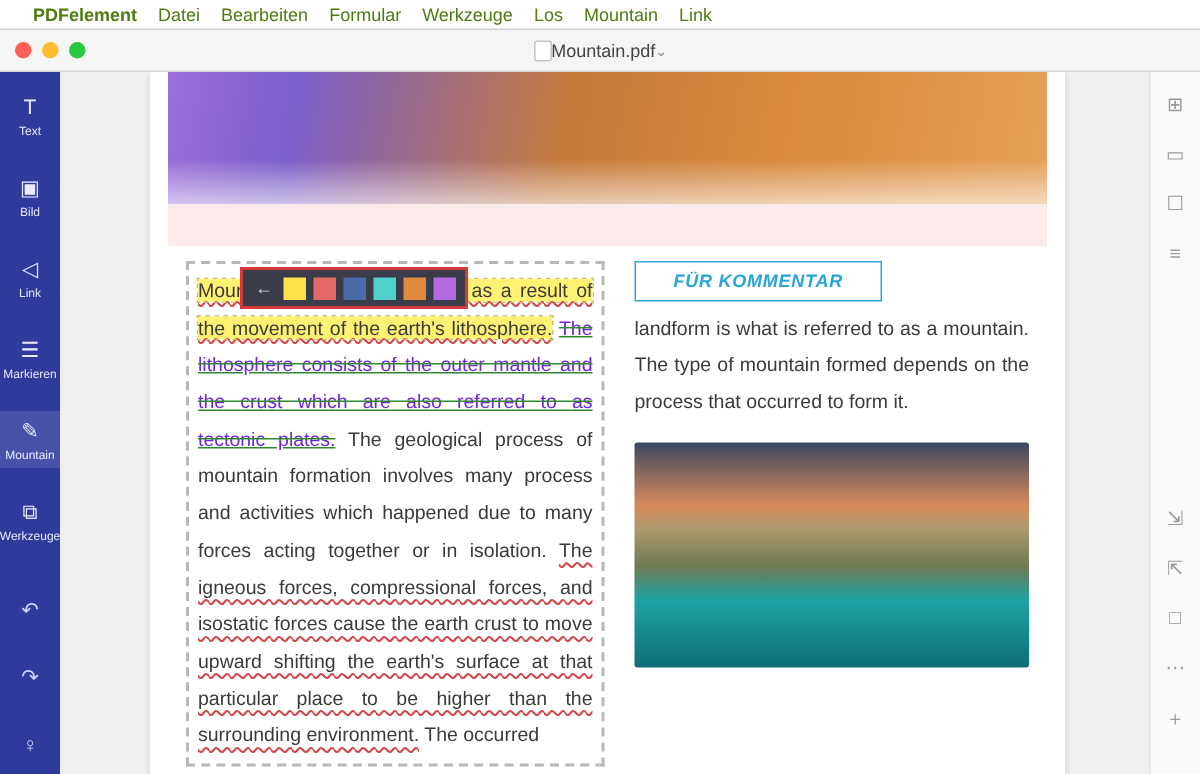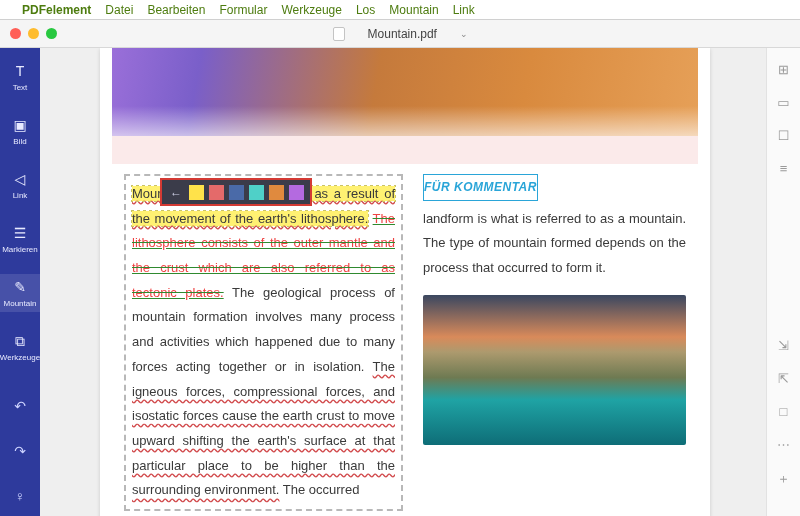--- a/index.html
+++ b/index.html
@@ -7,21 +7,21 @@
   
   .mac-menubar { height: 20px; background: #fff; border-bottom: 1px solid #d0d0d0; display: flex; align-items: center; padding: 0 8px; gap: 14px; font-size: 12px; color: #4d7c0f; }
   .mac-menubar .apple { font-size: 13px; }
   .mac-menubar .appname { font-weight: 600; }
   .mac-menubar .menuitem { cursor: default; }
   
   .titlebar { height: 28px; background: #f5f5f5; border-bottom: 1px solid #d8d8d8; display: flex; align-items: center; justify-content: center; position: relative; }
   .traffic { position: absolute; left: 10px; top: 8px; display: flex; gap: 7px; }
   .dot { width: 11px; height: 11px; border-radius: 50%; }
   .dot.red { background: #ff5f57; } .dot.yellow { background: #febc2e; } .dot.green { background: #28c840; }
-  .doc-title { font-size: 12px; color: #444; display: flex; align-items: center; gap: 23px; }
+  .doc-title { font-size: 12px; color: #444; display: flex; align-items: center; gap: 0; }
   .doc-title .docicon { width: 12px; height: 14px; background: linear-gradient(#fff,#fff); border: 1px solid #c4c4c4; border-radius: 2px; position: relative; }
   .doc-title .chevron { font-size: 9px; color: #888; }
   
   .app-body { display: flex; height: calc(516px - 20px - 28px); }
   .leftbar { width: 40px; background: #2e3a9c; display: flex; flex-direction: column; align-items: center; padding-top: 10px; gap: 16px; color: #e8eaff; font-size: 8px; }
   .leftbar .tool { display: flex; flex-direction: column; align-items: center; gap: 3px; width: 100%; padding: 4px 0; }
   .leftbar .tool .ticon { width: 18px; height: 18px; display: flex; align-items: center; justify-content: center; font-size: 14px; }
   .leftbar .tool.selected { background: rgba(255,255,255,0.12); }
   .leftbar .spacer { flex: 1; }
   .leftbar .bottom-tool { width: 20px; height: 20px; margin-bottom: 12px; display: flex; align-items: center; justify-content: center; font-size: 14px; color: #cdd3ff; }
@@ -30,24 +30,24 @@
   .rightbar .spacer { flex: 1; }
   
   .page { position: absolute; left: 60px; top: 0; width: 610px; background: #fff; box-shadow: 0 1px 4px rgba(0,0,0,0.15); padding: 0 0 40px 0; }
   .hero { height: 88px; margin: 0 12px; background: linear-gradient(100deg,#9a6fd9 0%,#7a5fc9 15%,#c57a3c 45%,#d98a3e 70%,#e6a058 100%); position: relative; overflow: hidden; }
   .hero::after { content:""; position:absolute; bottom:0; left:0; right:0; height:30px; background: linear-gradient(to top, rgba(255,255,255,0.6), transparent); }
   .pinkband { height: 28px; margin: 0 12px; background: #fbeaea; }
   .columns { display: flex; gap: 20px; padding: 10px 24px 0 24px; position: relative; }
   .col { flex: 1; font-size: 13px; line-height: 1.9; color: #3a3a3a; text-align: justify; }
   .col-left { border: 2px dashed #b8b8b8; padding: 6px 6px; }
   .highlight-yellow { background: #fff172; outline: 1px dotted #c9c268; text-decoration: underline; text-decoration-style: wavy; text-decoration-color: #d1484a; text-underline-offset: 2px; }
-  .strike-green { text-decoration: line-through underline; text-decoration-color: #2f8a2f; color: #ef4444; }
+  .strike-green { text-decoration: line-through underline; text-decoration-color: #2f8a2f; color: #6d28d9; }
   .under-green { text-decoration-color: #2f8a2f; text-underline-offset: 3px; }
   .wavy-red { text-decoration: underline; text-decoration-style: wavy; text-decoration-color: #d1484a; text-underline-offset: 3px; }
-  .comment-box { display: inline-block; border: 1.5px solid #2aa5d8; padding: 1px 0; color: #2aa5d8; font-weight: 700; font-style: italic; letter-spacing: 0.5px; font-size: 12px; margin-bottom: 6px; }
+  .comment-box { display: inline-block; border: 1.5px solid #2aa5d8; padding: 1px 25px; color: #2aa5d8; font-weight: 700; font-style: italic; letter-spacing: 0.5px; font-size: 12px; margin-bottom: 6px; }
   .col-right-img { margin-top: 14px; width: 100%; height: 150px; background: linear-gradient(to bottom,#3a4760 0%,#d98a5a 28%,#ad9a6e 38%,#6e7a52 55%,#1fa3a4 70%,#0e6d77 100%); border-radius: 2px; }
   
   .color-toolbar { position: absolute; left: 120px; top: 130px; display: flex; align-items: center; background: #3b3c4a; padding: 4px 6px; gap: 5px; border: 2px solid #d43a34; }
   .color-toolbar .back { width: 16px; height: 16px; color: #cfd0e6; display: flex; align-items: center; justify-content: center; font-size: 12px; }
   .swatch { width: 15px; height: 15px; }
 </style>
 </head>
 <body>
 
 <div class="mac-menubar">

